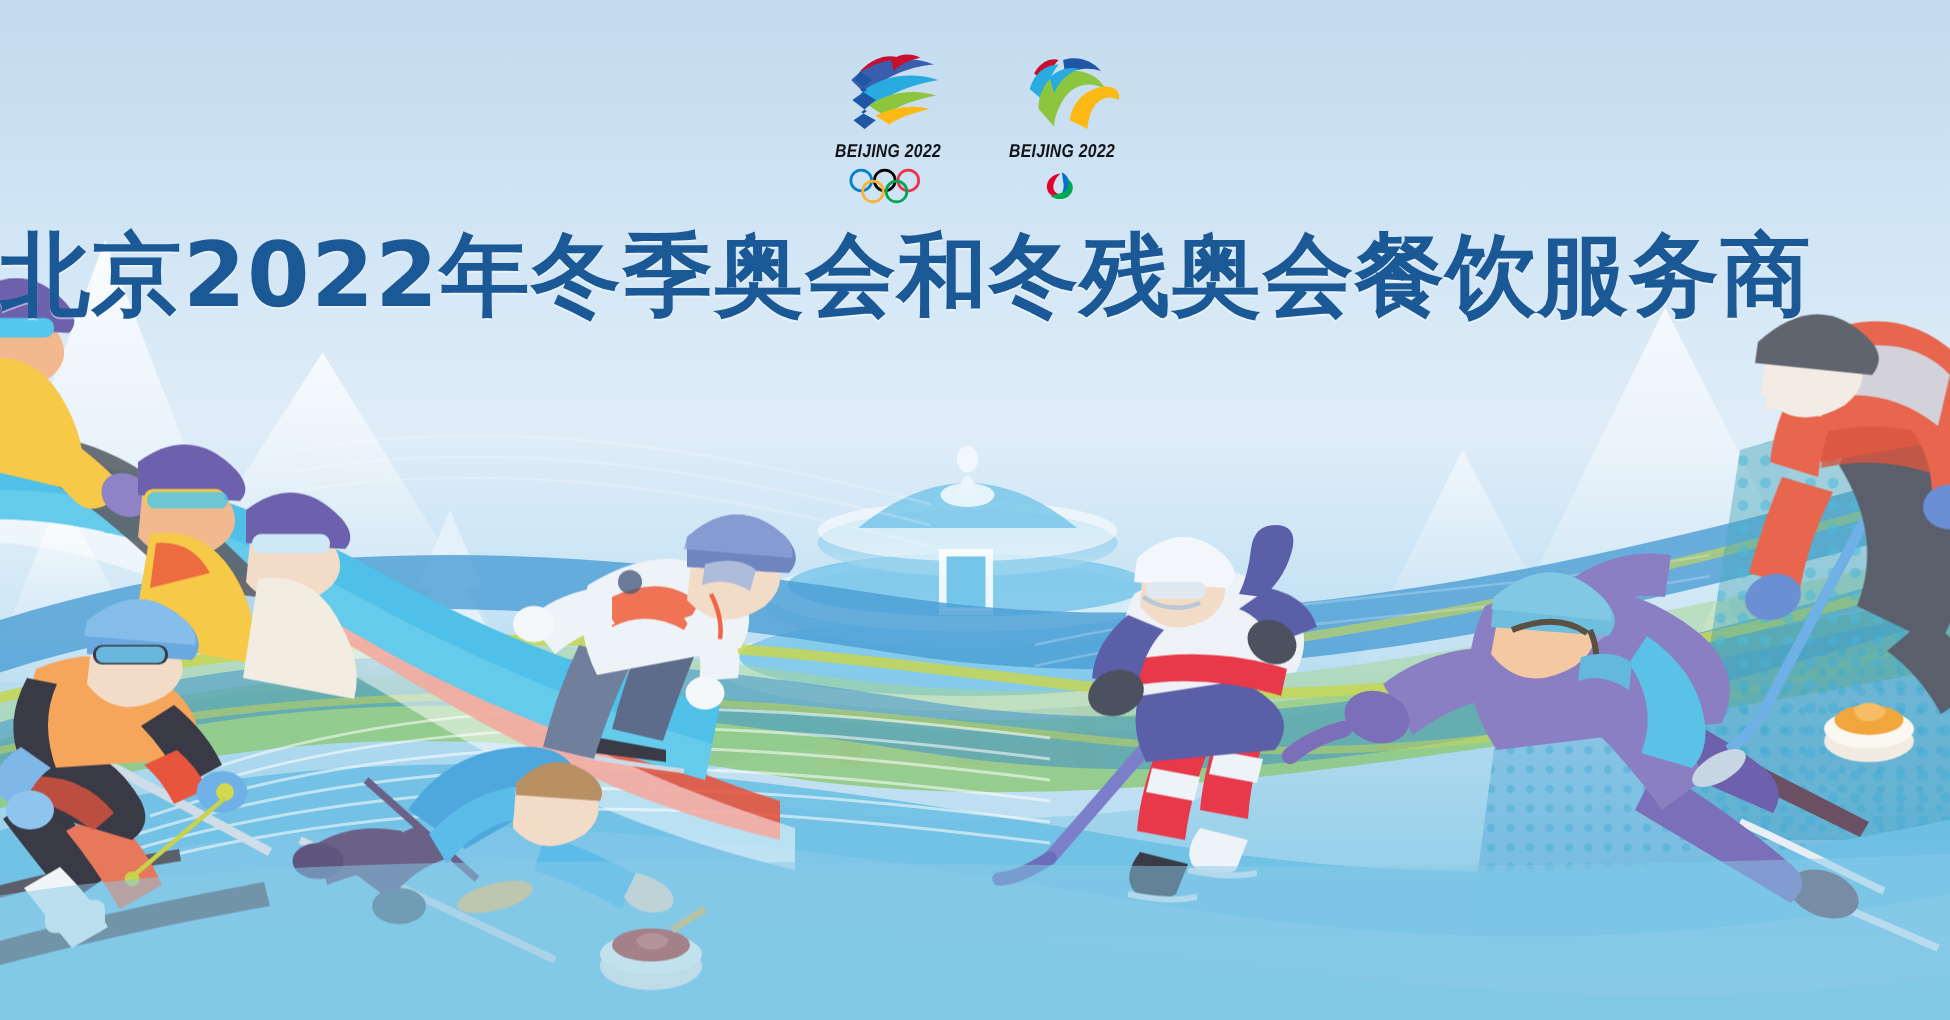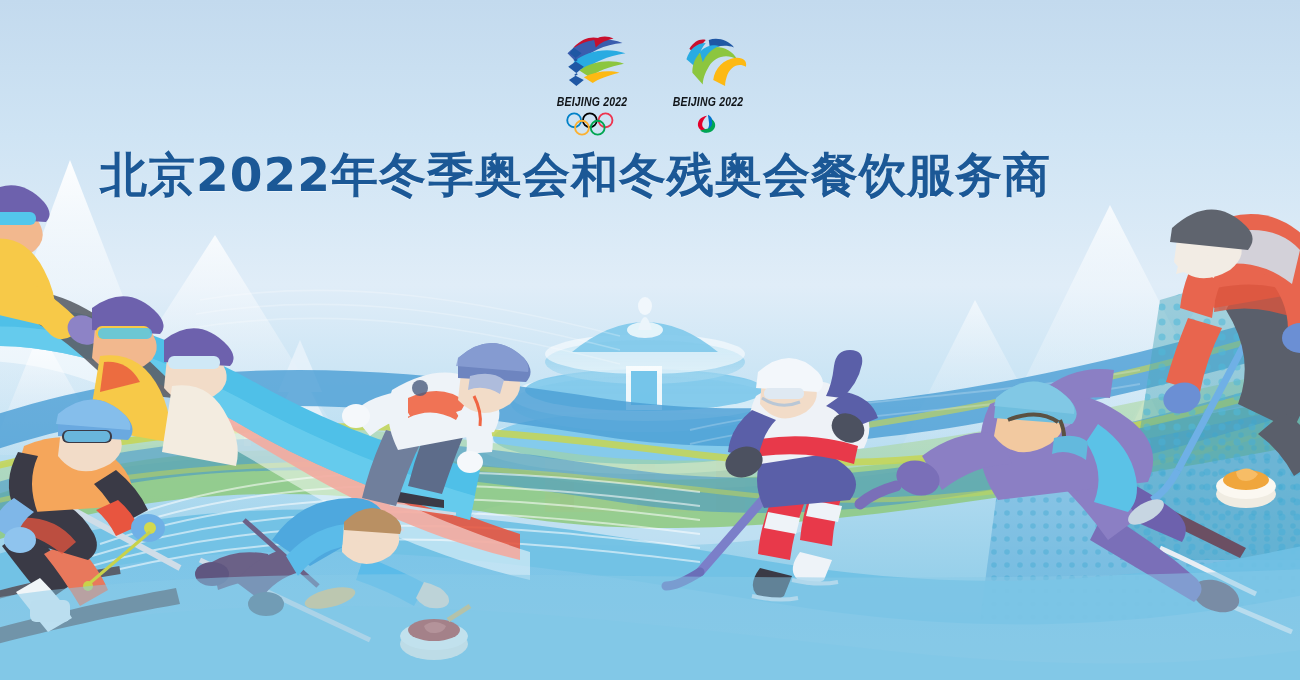--- a/index.html
+++ b/index.html
@@ -34,26 +34,25 @@
     transform:scaleY(1.18);
   }
   .logo-sub { margin-top:5px; height:24px; }
 
   
   #title {
     position:absolute; left:0; top:144px; width:1112px;
     text-align:center; z-index:45;
     font-family:"DejaVu Sans","Liberation Sans",sans-serif;
     font-weight:bold;
-    font-size:47px;
+    font-size:60px;
     letter-spacing:1px;
     color:#1b5896;
     text-shadow:0 1px 0 rgba(255,255,255,.45);
     white-space:nowrap;
-    padding-left:39px;
   }
 </style>
 </head>
 <body>
 
 <div id="banner">
 
   <div class="layer">
     <svg class="svgfull" viewBox="0 0 1300 680" preserveAspectRatio="none" xmlns="http://www.w3.org/2000/svg">
       <defs>

